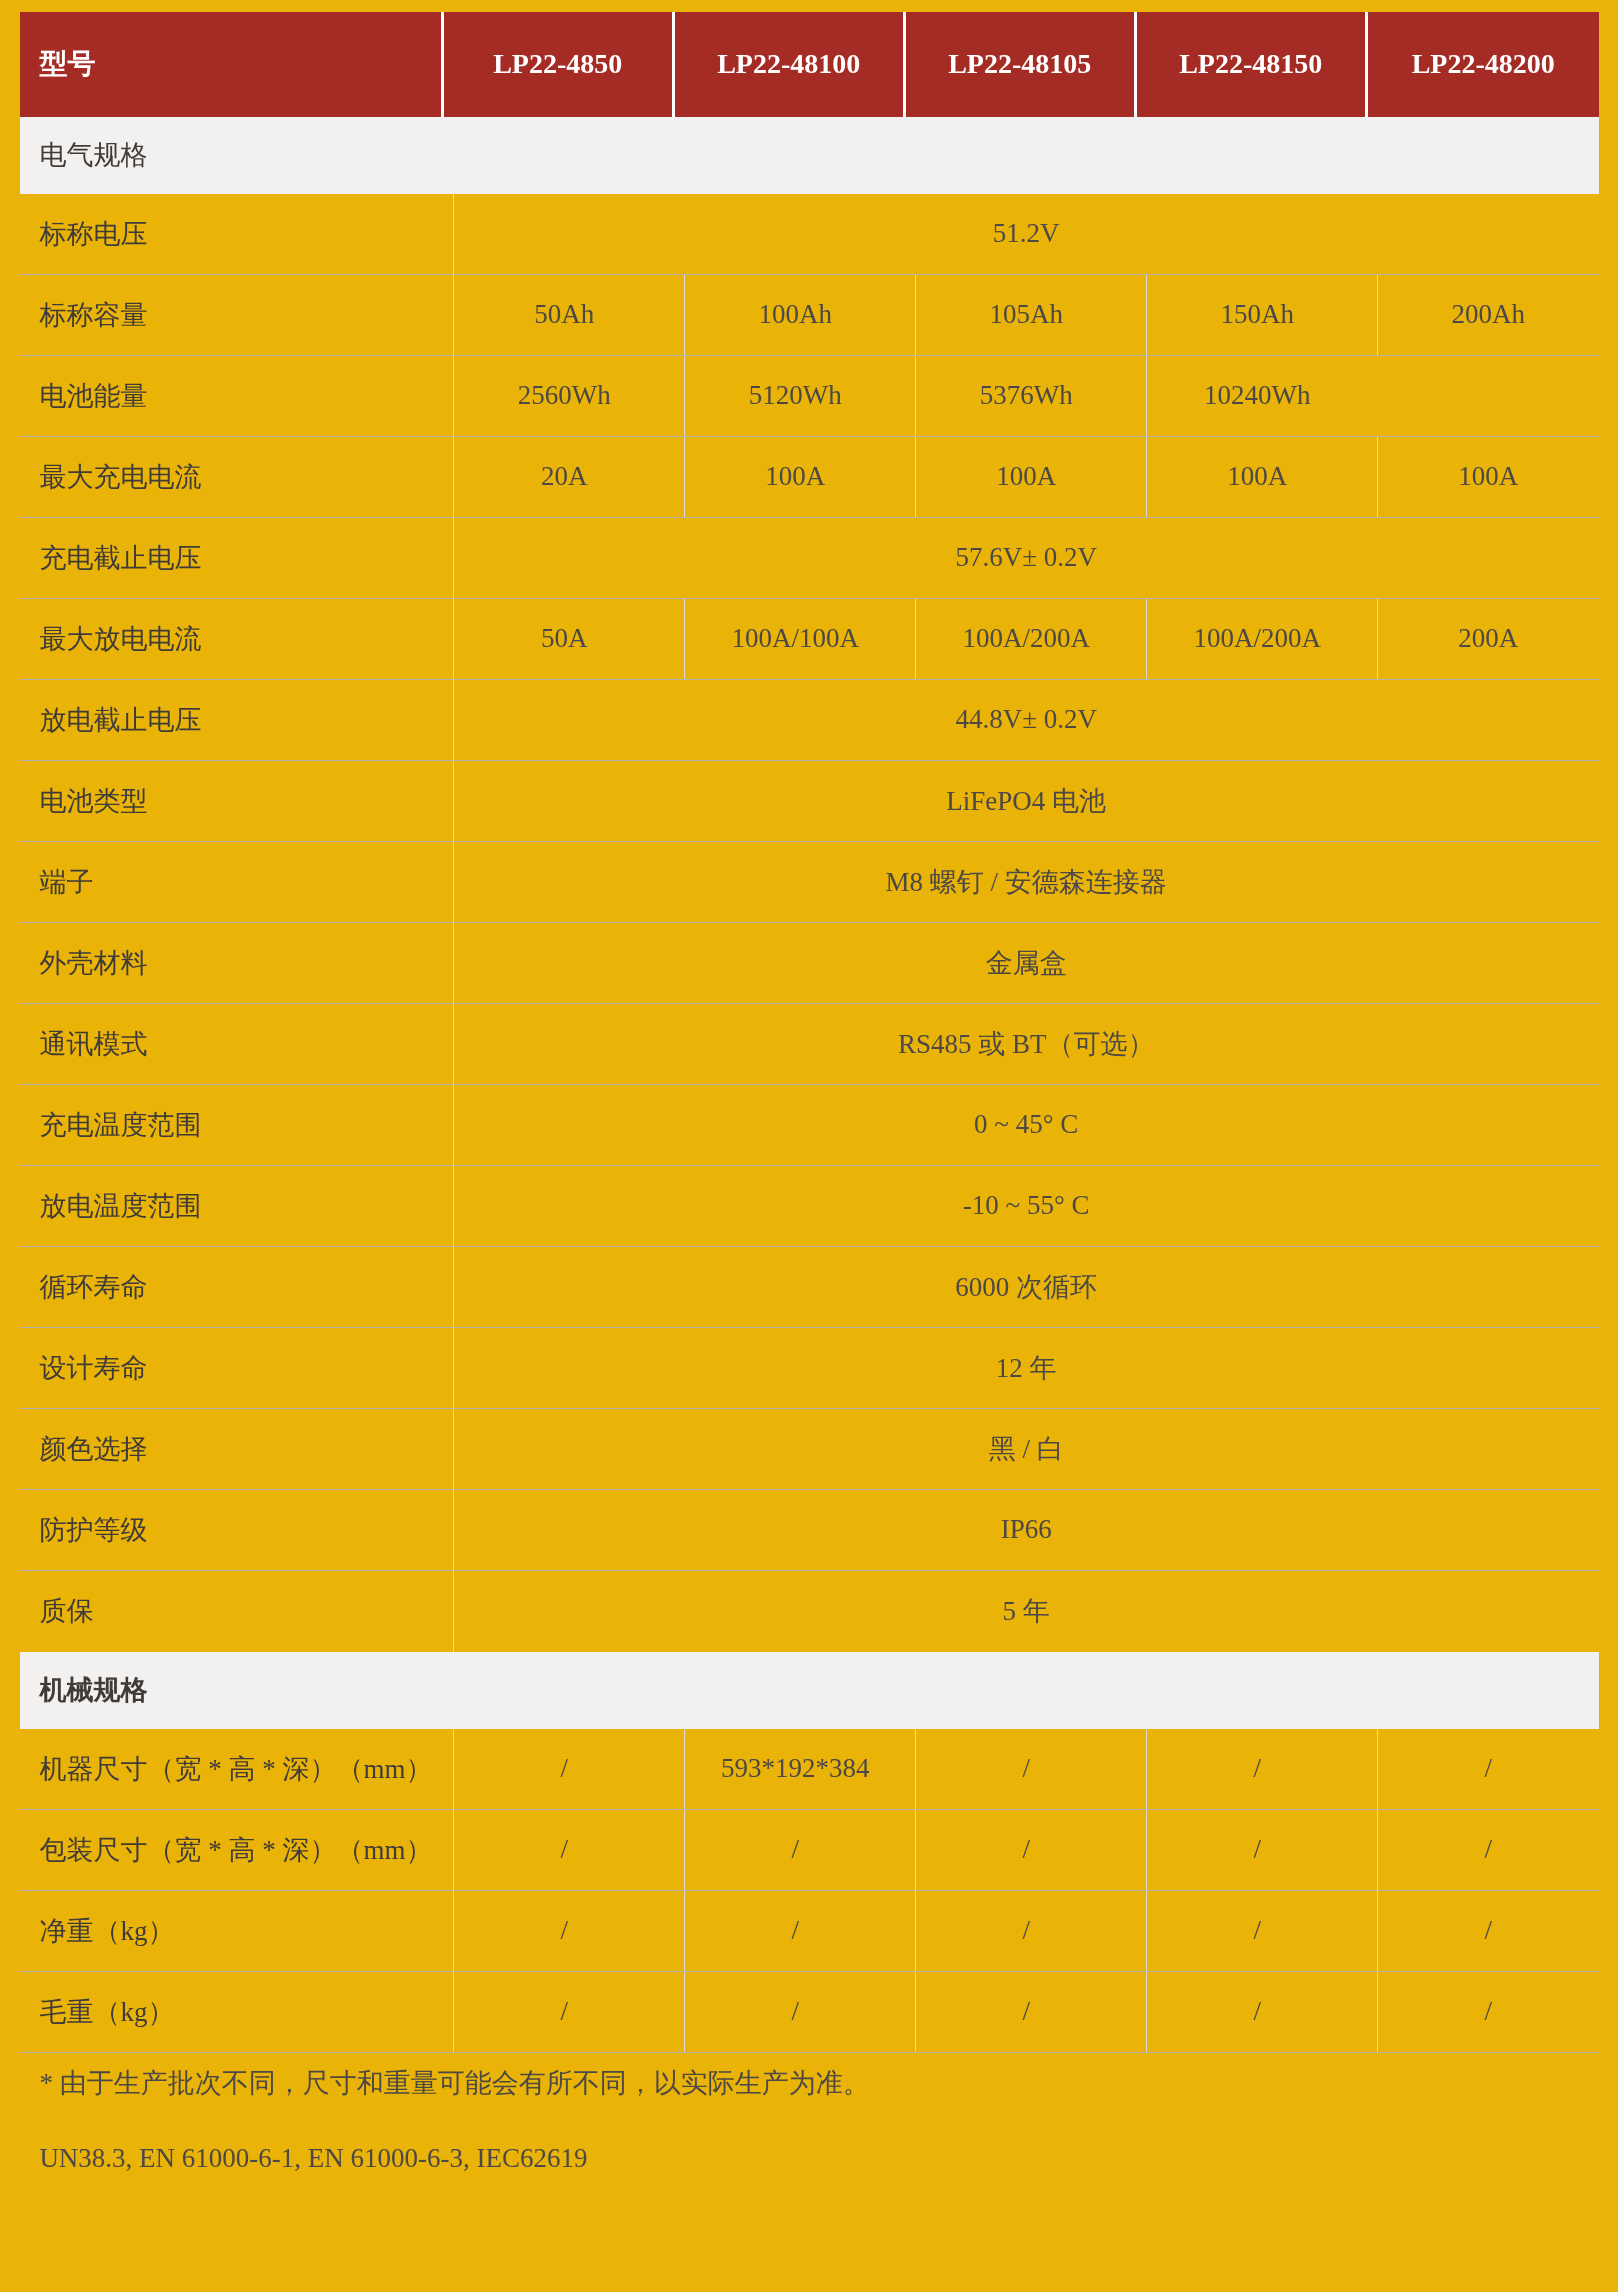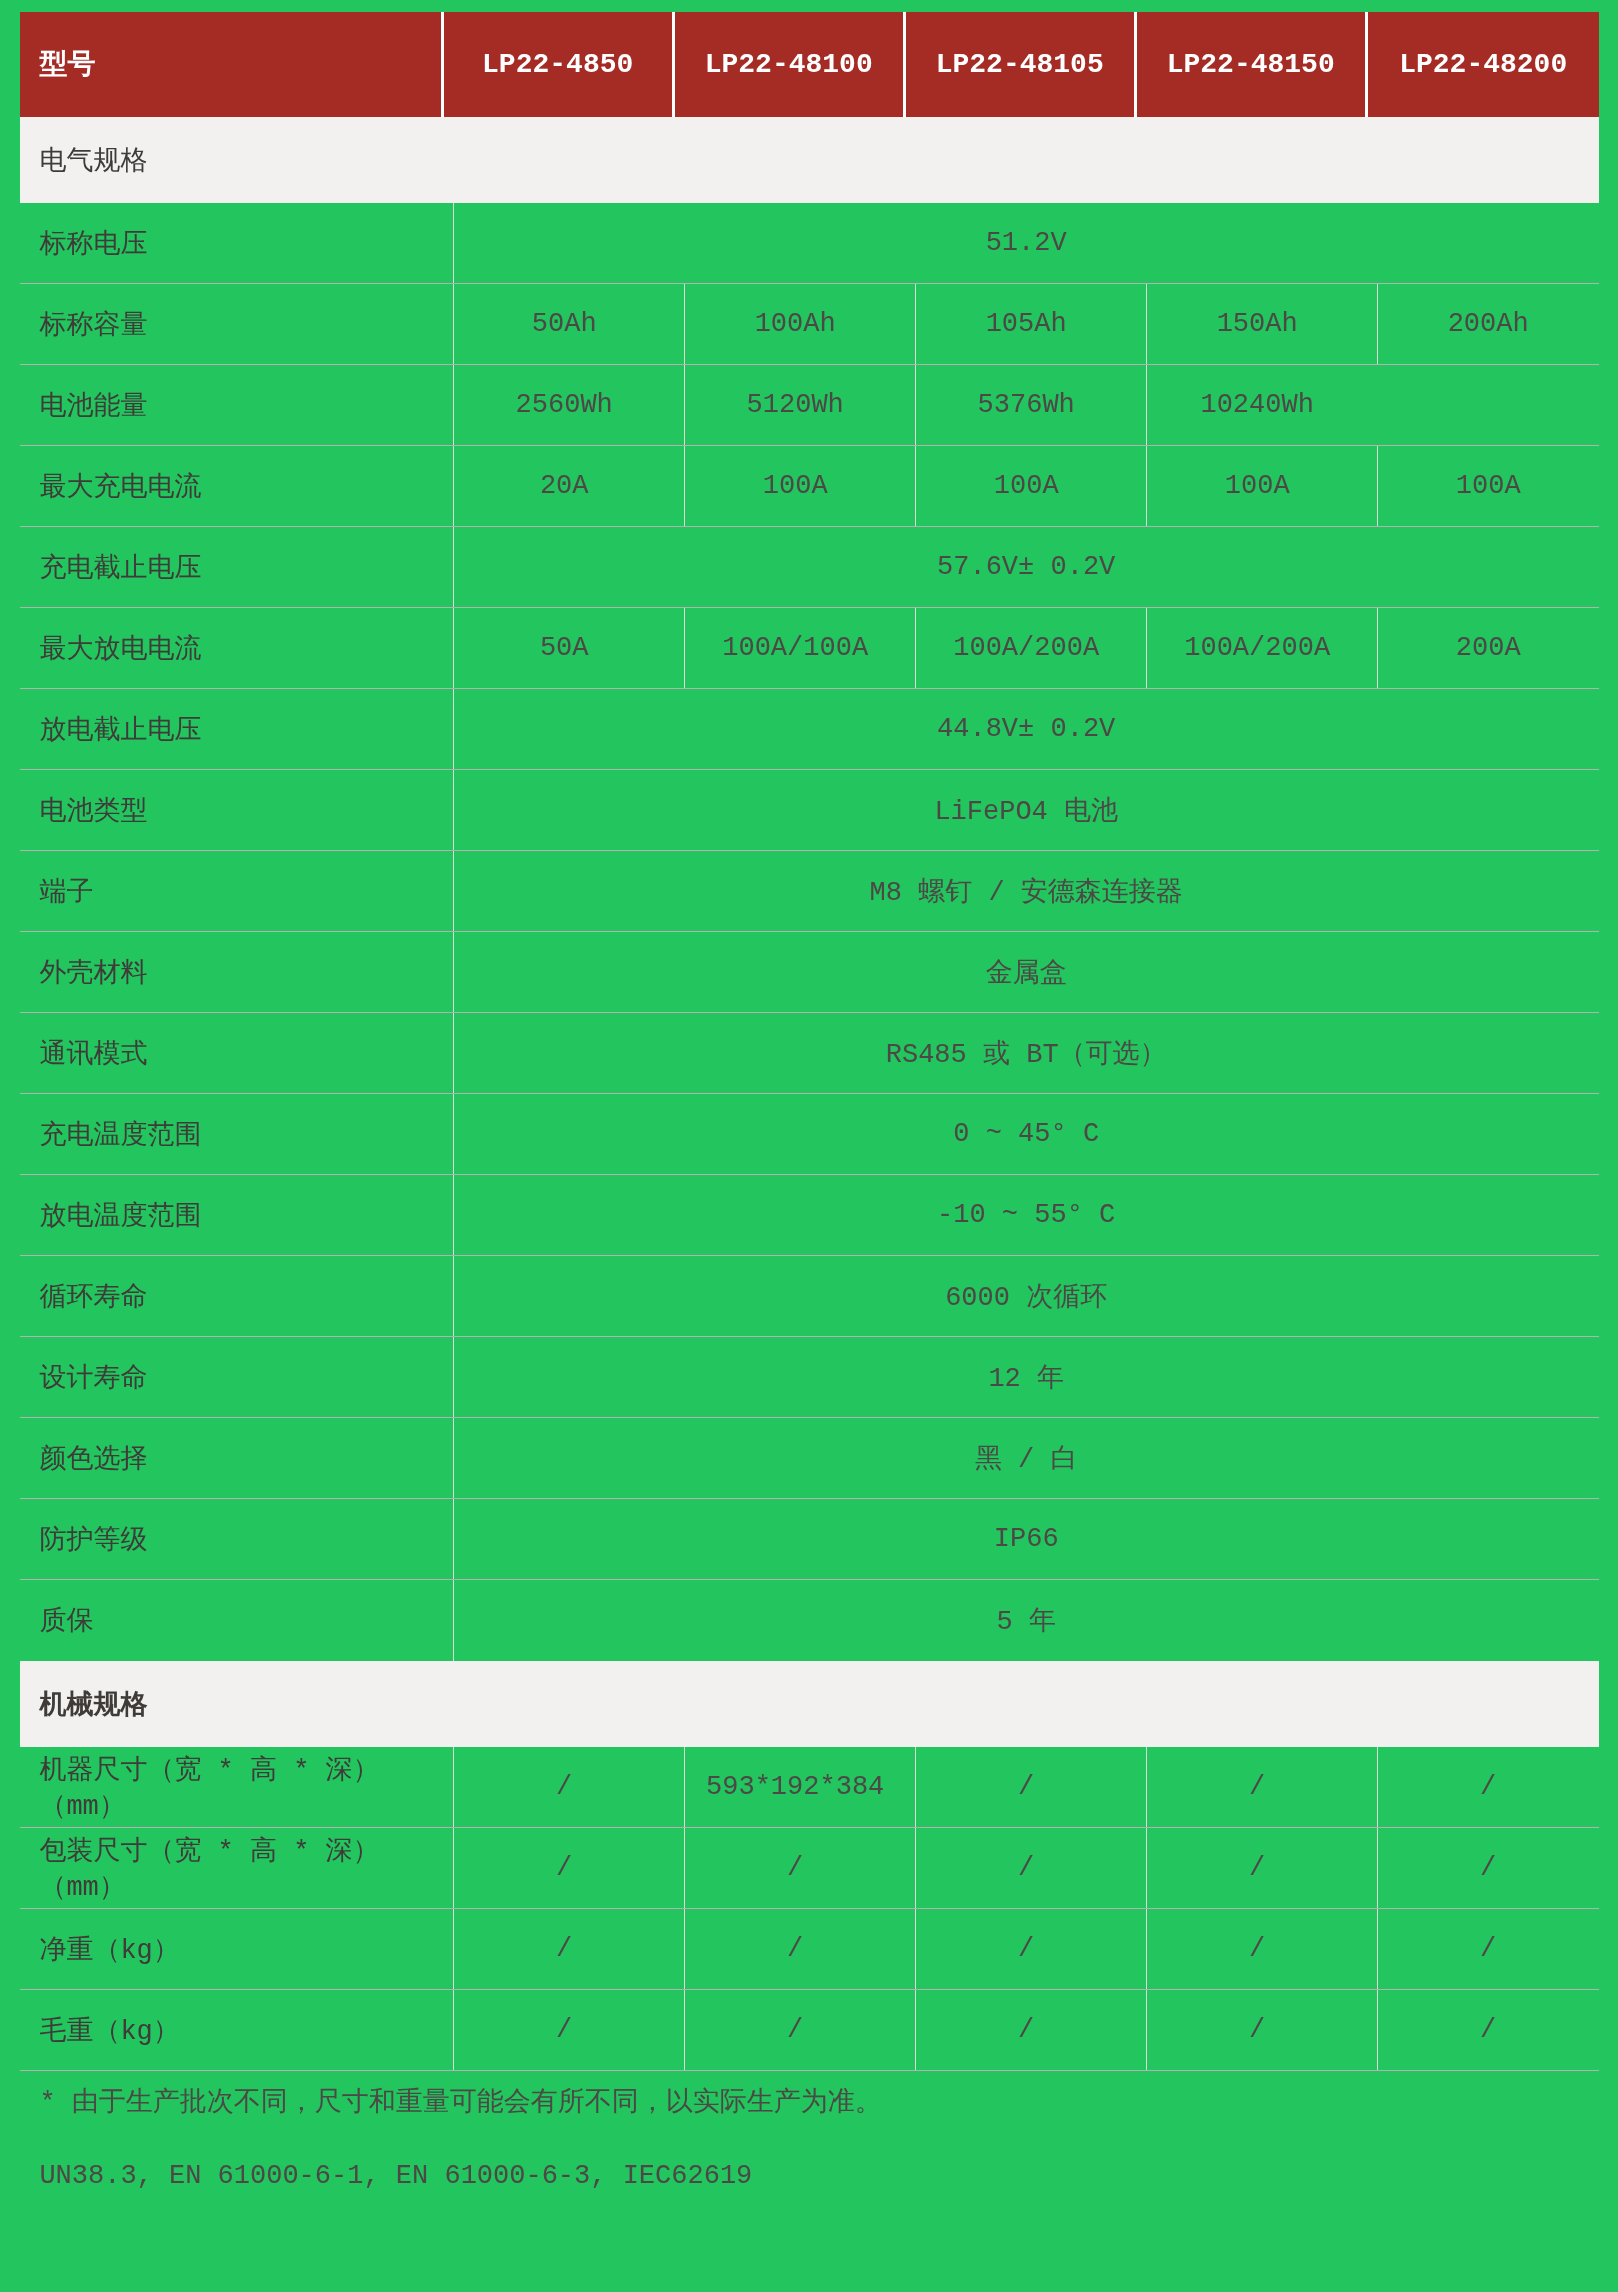--- a/index.html
+++ b/index.html
@@ -1,39 +1,39 @@
 <!DOCTYPE html>
 <html style="font-size:14.3px"><head>
 <meta charset="utf-8">
 <style>
   html,body { margin:0; padding:0; background:#ffffff; }
   .page {
-    width:1618px; height:2293px; background:#22c55e; overflow:hidden;
-    font-family:Liberation Mono, monospace;
+    width:1618px; height:2293px; background:#eab308; overflow:hidden;
+    font-family:Liberation Serif, serif;
     box-sizing:border-box; padding:11.6px 19.7px 0 19.7px;
     color:#3f3b38;
   }
   .spec-table { width:1579px; }
 
   
   .header-row {
     display:grid; grid-template-columns:424px repeat(5,1fr);
     height:105px;
   }
   .header-cell {
     background:#a52b25; color:#ffffff; font-weight:bold; font-size:28px;
     display:flex; align-items:center; justify-content:center;
     border-right:3.6px solid #ffffff; box-sizing:border-box;
   }
   .header-cell:last-child { border-right:none; }
   .header-cell.model-label { justify-content:flex-start; padding-left:19.7px; }
 
   
   .section-band {
-    height:86px; background:#f2f1ef;
+    height:77px; background:#f2f1ef;
     display:flex; align-items:center; padding-left:19.7px;
     font-size:27px; color:#3f3b38; box-sizing:border-box;
   }
   .section-band.bold { font-weight:bold; }
 
   
   .data-row {
     display:grid; grid-template-columns:424px repeat(5,1fr);
     height:81px; box-sizing:border-box;
     border-bottom:1.8px solid #b5b3b1;

